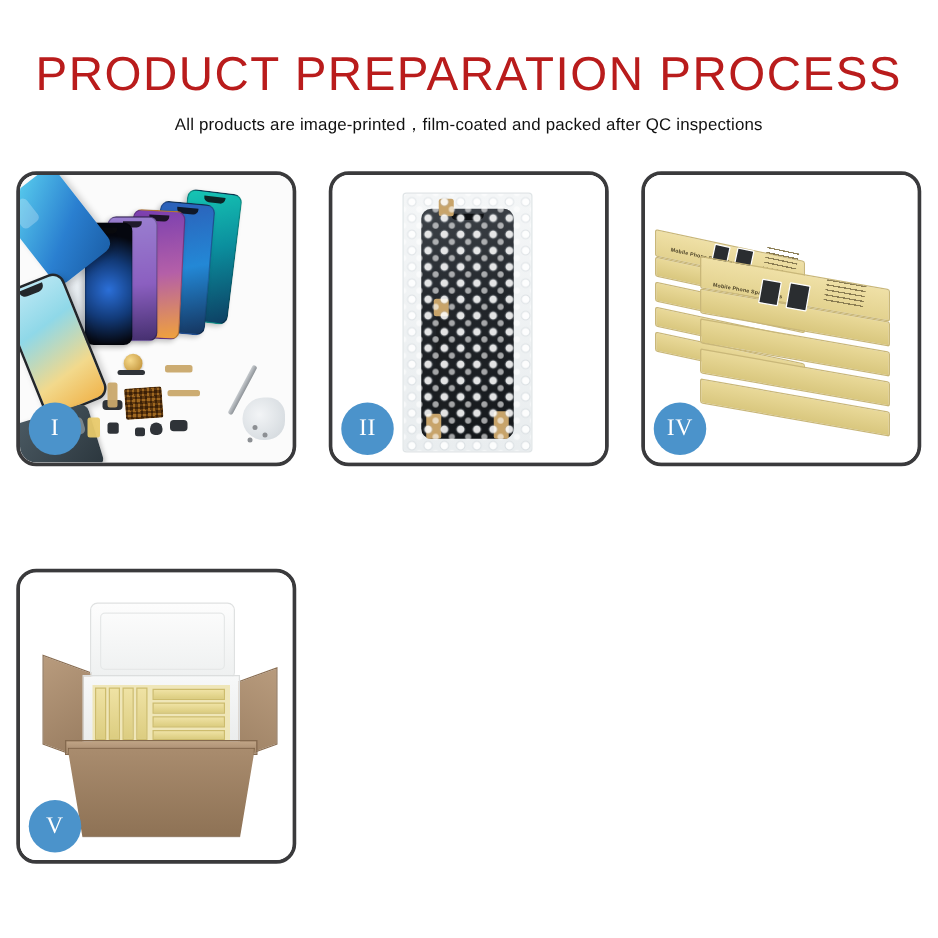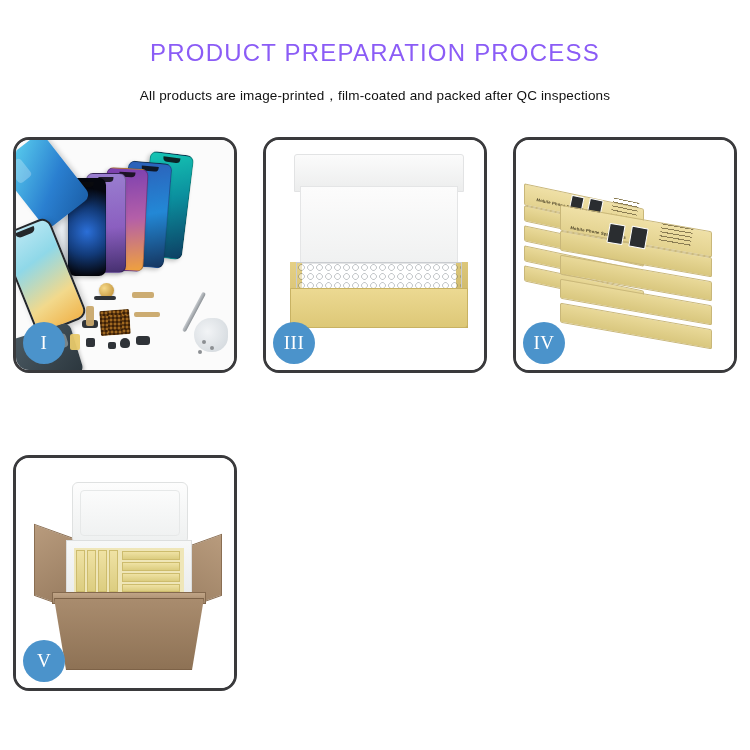--- a/index.html
+++ b/index.html
@@ -7,26 +7,26 @@
     width: 750px; height: 750px;
     background: #ffffff;
     font-family: "Liberation Sans", sans-serif;
     overflow: hidden;
   }
   .page { position: relative; width: 750px; height: 750px; background: #fff; }
 
   
   .header { padding-top: 40px; text-align: center; }
   .title {
-    font-size: 24px; font-weight: 400; letter-spacing: 1.2px;
-    color: #8b5cf6; line-height: 1.1;
+    font-size: 38px; font-weight: 400; letter-spacing: 1.2px;
+    color: #b91c1c; line-height: 1.1;
     font-family: "Liberation Sans", sans-serif;
   }
   .subtitle {
-    margin-top: 21px; font-size: 13.5px; color: #111;
+    margin-top: 9px; font-size: 13.5px; color: #111;
     letter-spacing: .15px; font-weight: 400;
   }
 
   
   .grid {
     position: absolute; left: 13px; top: 137px;
     width: 724px;
     display: grid;
     grid-template-columns: repeat(3, 224px);
     grid-template-rows: repeat(2, 236px);
@@ -236,32 +236,36 @@
         <div class="flex" style="left:54px;top:194px;width:10px;height:16px;background:#e8c96a;"></div>
         <div class="tweez"></div>
         <div class="hand"></div>
         <div class="scrw" style="left:186px;top:200px;"></div>
         <div class="scrw" style="left:194px;top:206px;"></div>
         <div class="scrw" style="left:182px;top:210px;"></div>
       </div>
       <div class="badge">I</div>
     </div>
 
-
     <div class="panel">
-      <div class="scene p3">
-        <div class="b3-lidback"></div>
-        <div class="b3-lid"></div>
-        <div class="b3-side"></div>
-        <div class="b3-side-r"></div>
-        <div class="b3-inner"></div>
-        <div class="b3-front"></div>
+      <div class="scene p2">
+        <div class="bagwrap">
+          <div class="lcd"></div>
+          <div class="cable"></div>
+          <div class="tape" style="left:28px;top:4px;"></div>
+          <div class="tape" style="left:24px;top:84px;"></div>
+          <div class="tape" style="left:18px;top:176px;height:20px;"></div>
+          <div class="tape" style="left:72px;top:174px;height:22px;"></div>
+          <div class="bubbles"></div>
+          <div class="bubbles2"></div>
+        </div>
       </div>
-      <div class="badge">III</div>
+      <div class="badge">II</div>
     </div>
+
 
     <div class="panel">
       <div class="scene p4">
         <div class="stack">
 
           <div class="sbox sbox-top" style="left:0px;top:36px;width:120px;height:22px;transform:skewY(12deg);"></div>
           <div class="sbox sbox-front" style="left:0px;top:58px;width:120px;height:16px;transform:skewY(12deg);"></div>
           <div class="sbox sbox-front" style="left:0px;top:78px;width:120px;height:16px;transform:skewY(12deg);"></div>
           <div class="sbox sbox-front" style="left:0px;top:98px;width:120px;height:16px;transform:skewY(12deg);"></div>
           <div class="sbox sbox-front" style="left:0px;top:118px;width:120px;height:16px;transform:skewY(12deg);"></div>

